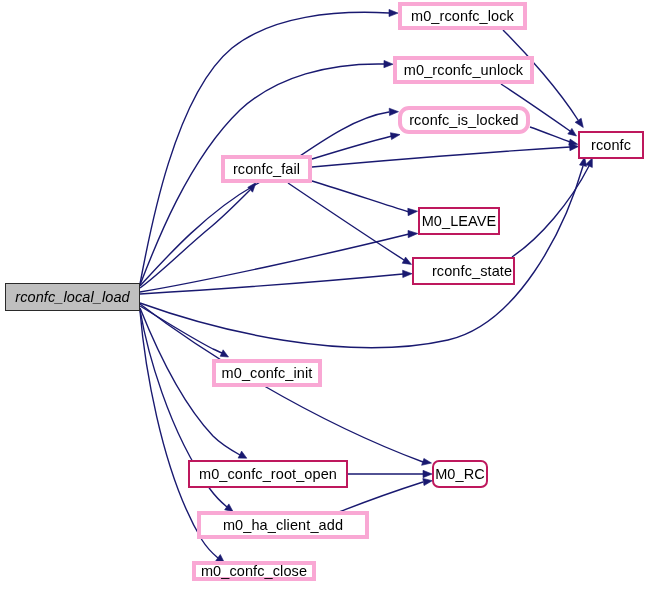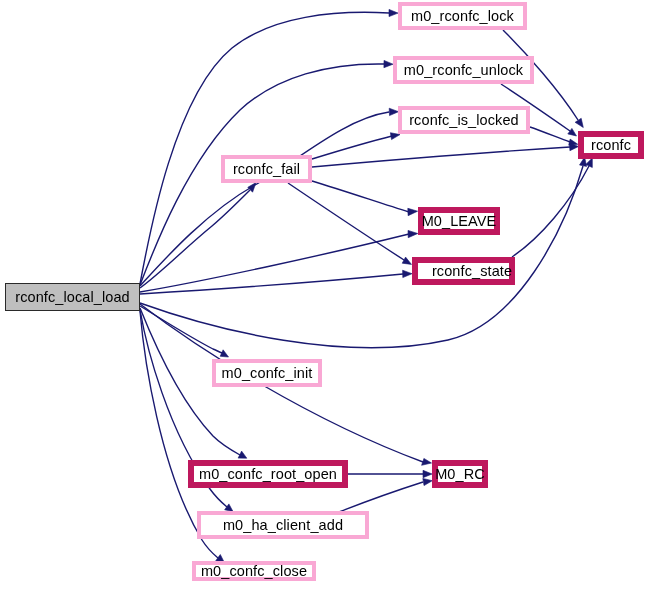--- a/index.html
+++ b/index.html
@@ -45,25 +45,26 @@
     font-size: 14.5px;
     color: #000000;
     white-space: nowrap;
     line-height: 1;
     letter-spacing: 0.1px;
   }
   .node.red {
     border: 4px solid #f9a8d4;
   }
   .node.black {
-    border: 6px solid #be185d;
+    border: 2px solid #be185d;
   }
   .node.current {
     background: #bfbfbf;
     border: 1px solid #2a2a2a;
+    font-style: italic;
   }
   .node-label {
     display: block;
     padding: 0 2px;
     transform: translateY(-0.5px);
   }
 </style>
 </head>
 <body>
 
@@ -144,21 +145,21 @@
   </div>
 
   <div class="node red" style="left:398px; top:2px; width:129px; height:28px;">
     <span class="node-label">m0_rconfc_lock</span>
   </div>
 
   <div class="node red" style="left:393px; top:56px; width:141px; height:28px;">
     <span class="node-label">m0_rconfc_unlock</span>
   </div>
 
-  <div class="node red" style="left:398px; top:106px; width:132px; height:28px;">
+  <div class="node red" style="left:398px; top:106px; width:132px; height:28px;border-radius:11px;">
     <span class="node-label">rconfc_is_locked</span>
   </div>
 
   <div class="node red" style="left:221px; top:155px; width:91px; height:28px;">
     <span class="node-label">rconfc_fail</span>
   </div>
 
   <div class="node black" style="left:578px; top:131px; width:66px; height:28px;">
     <span class="node-label">rconfc</span>
   </div>
@@ -172,21 +173,21 @@
   </div>
 
   <div class="node red" style="left:212px; top:359px; width:110px; height:28px;">
     <span class="node-label">m0_confc_init</span>
   </div>
 
   <div class="node black" style="left:188px; top:460px; width:160px; height:28px;align-items:center;">
     <span class="node-label">m0_confc_root_open</span>
   </div>
 
-  <div class="node black" style="left:432px; top:460px; width:56px; height:28px;">
+  <div class="node black" style="left:432px; top:460px; width:56px; height:28px;border-radius:7px;">
     <span class="node-label">M0_RC</span>
   </div>
 
   <div class="node red" style="left:197px; top:511px; width:172px; height:28px;">
     <span class="node-label">m0_ha_client_add</span>
   </div>
 
   <div class="node red" style="left:192px; top:561px; width:124px; height:20px;">
     <span class="node-label">m0_confc_close</span>
   </div>

